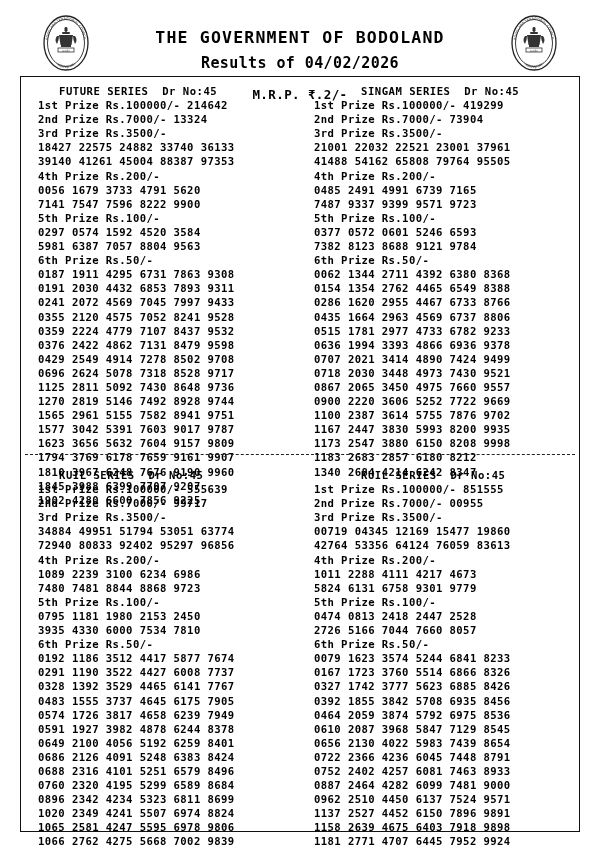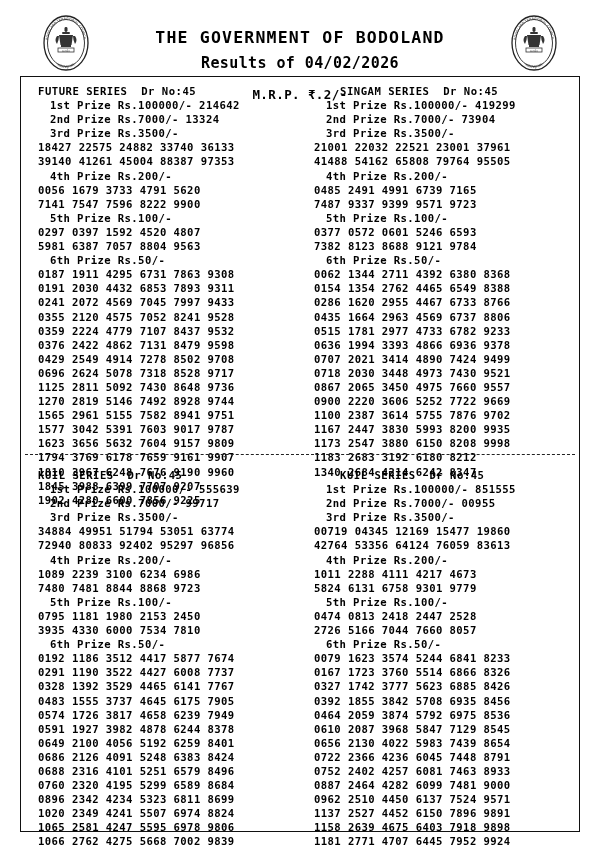--- a/index.html
+++ b/index.html
@@ -95,30 +95,30 @@
   }
   .col.left  { padding-left: 17px; }
   .col.right { padding-left: 14px; }
 
   .series-head {
     font-size: 10.6px;
     font-weight: bold;
     letter-spacing: 0.5px;
     line-height: 14.1px;
     white-space: pre;
+    margin-left: 21px;
   }
   .col.right .series-head { padding-left: 26px; }
 
   .prize-label {
     font-size: 10.6px;
     font-weight: bold;
     letter-spacing: 0.4px;
     line-height: 14.1px;
     white-space: pre;
-    margin-left: 12px;
   }
   .num-row {
     font-size: 10.6px;
     font-weight: bold;
     letter-spacing: 0.4px;
     line-height: 14.1px;
     white-space: pre;
   }
 </style>
 </head>
@@ -190,21 +190,21 @@
         <div>
             <div class="prize-label">1st Prize Rs.100000/- 214642</div>
             <div class="prize-label">2nd Prize Rs.7000/- 13324</div>
             <div class="prize-label">3rd Prize Rs.3500/-</div>
             <div class="num-row">18427 22575 24882 33740 36133</div>
             <div class="num-row">39140 41261 45004 88387 97353</div>
             <div class="prize-label">4th Prize Rs.200/-</div>
             <div class="num-row">0056 1679 3733 4791 5620</div>
             <div class="num-row">7141 7547 7596 8222 9900</div>
             <div class="prize-label">5th Prize Rs.100/-</div>
-            <div class="num-row">0297 0397 1592 4520 4807</div>
+            <div class="num-row">0297 0574 1592 4520 3584</div>
             <div class="num-row">5981 6387 7057 8804 9563</div>
             <div class="prize-label">6th Prize Rs.50/-</div>
             <div class="num-row">0187 1911 4295 6731 7863 9308</div>
             <div class="num-row">0191 2030 4432 6853 7893 9311</div>
             <div class="num-row">0241 2072 4569 7045 7997 9433</div>
             <div class="num-row">0355 2120 4575 7052 8241 9528</div>
             <div class="num-row">0359 2224 4779 7107 8437 9532</div>
             <div class="num-row">0376 2422 4862 7131 8479 9598</div>
             <div class="num-row">0429 2549 4914 7278 8502 9708</div>
             <div class="num-row">0696 2624 5078 7318 8528 9717</div>
@@ -240,21 +240,21 @@
             <div class="num-row">0435 1664 2963 4569 6737 8806</div>
             <div class="num-row">0515 1781 2977 4733 6782 9233</div>
             <div class="num-row">0636 1994 3393 4866 6936 9378</div>
             <div class="num-row">0707 2021 3414 4890 7424 9499</div>
             <div class="num-row">0718 2030 3448 4973 7430 9521</div>
             <div class="num-row">0867 2065 3450 4975 7660 9557</div>
             <div class="num-row">0900 2220 3606 5252 7722 9669</div>
             <div class="num-row">1100 2387 3614 5755 7876 9702</div>
             <div class="num-row">1167 2447 3830 5993 8200 9935</div>
             <div class="num-row">1173 2547 3880 6150 8208 9998</div>
-            <div class="num-row">1183 2683 3192 6180 8212</div>
+            <div class="num-row">1183 2683 2857 6180 8212</div>
             <div class="num-row">1340 2684 4214 6242 8347</div>
           </div>
       </div>
     </div>
   </div>
 
   <div class="divider"></div>
 
   <div class="half bottom">
     <div class="cols">

